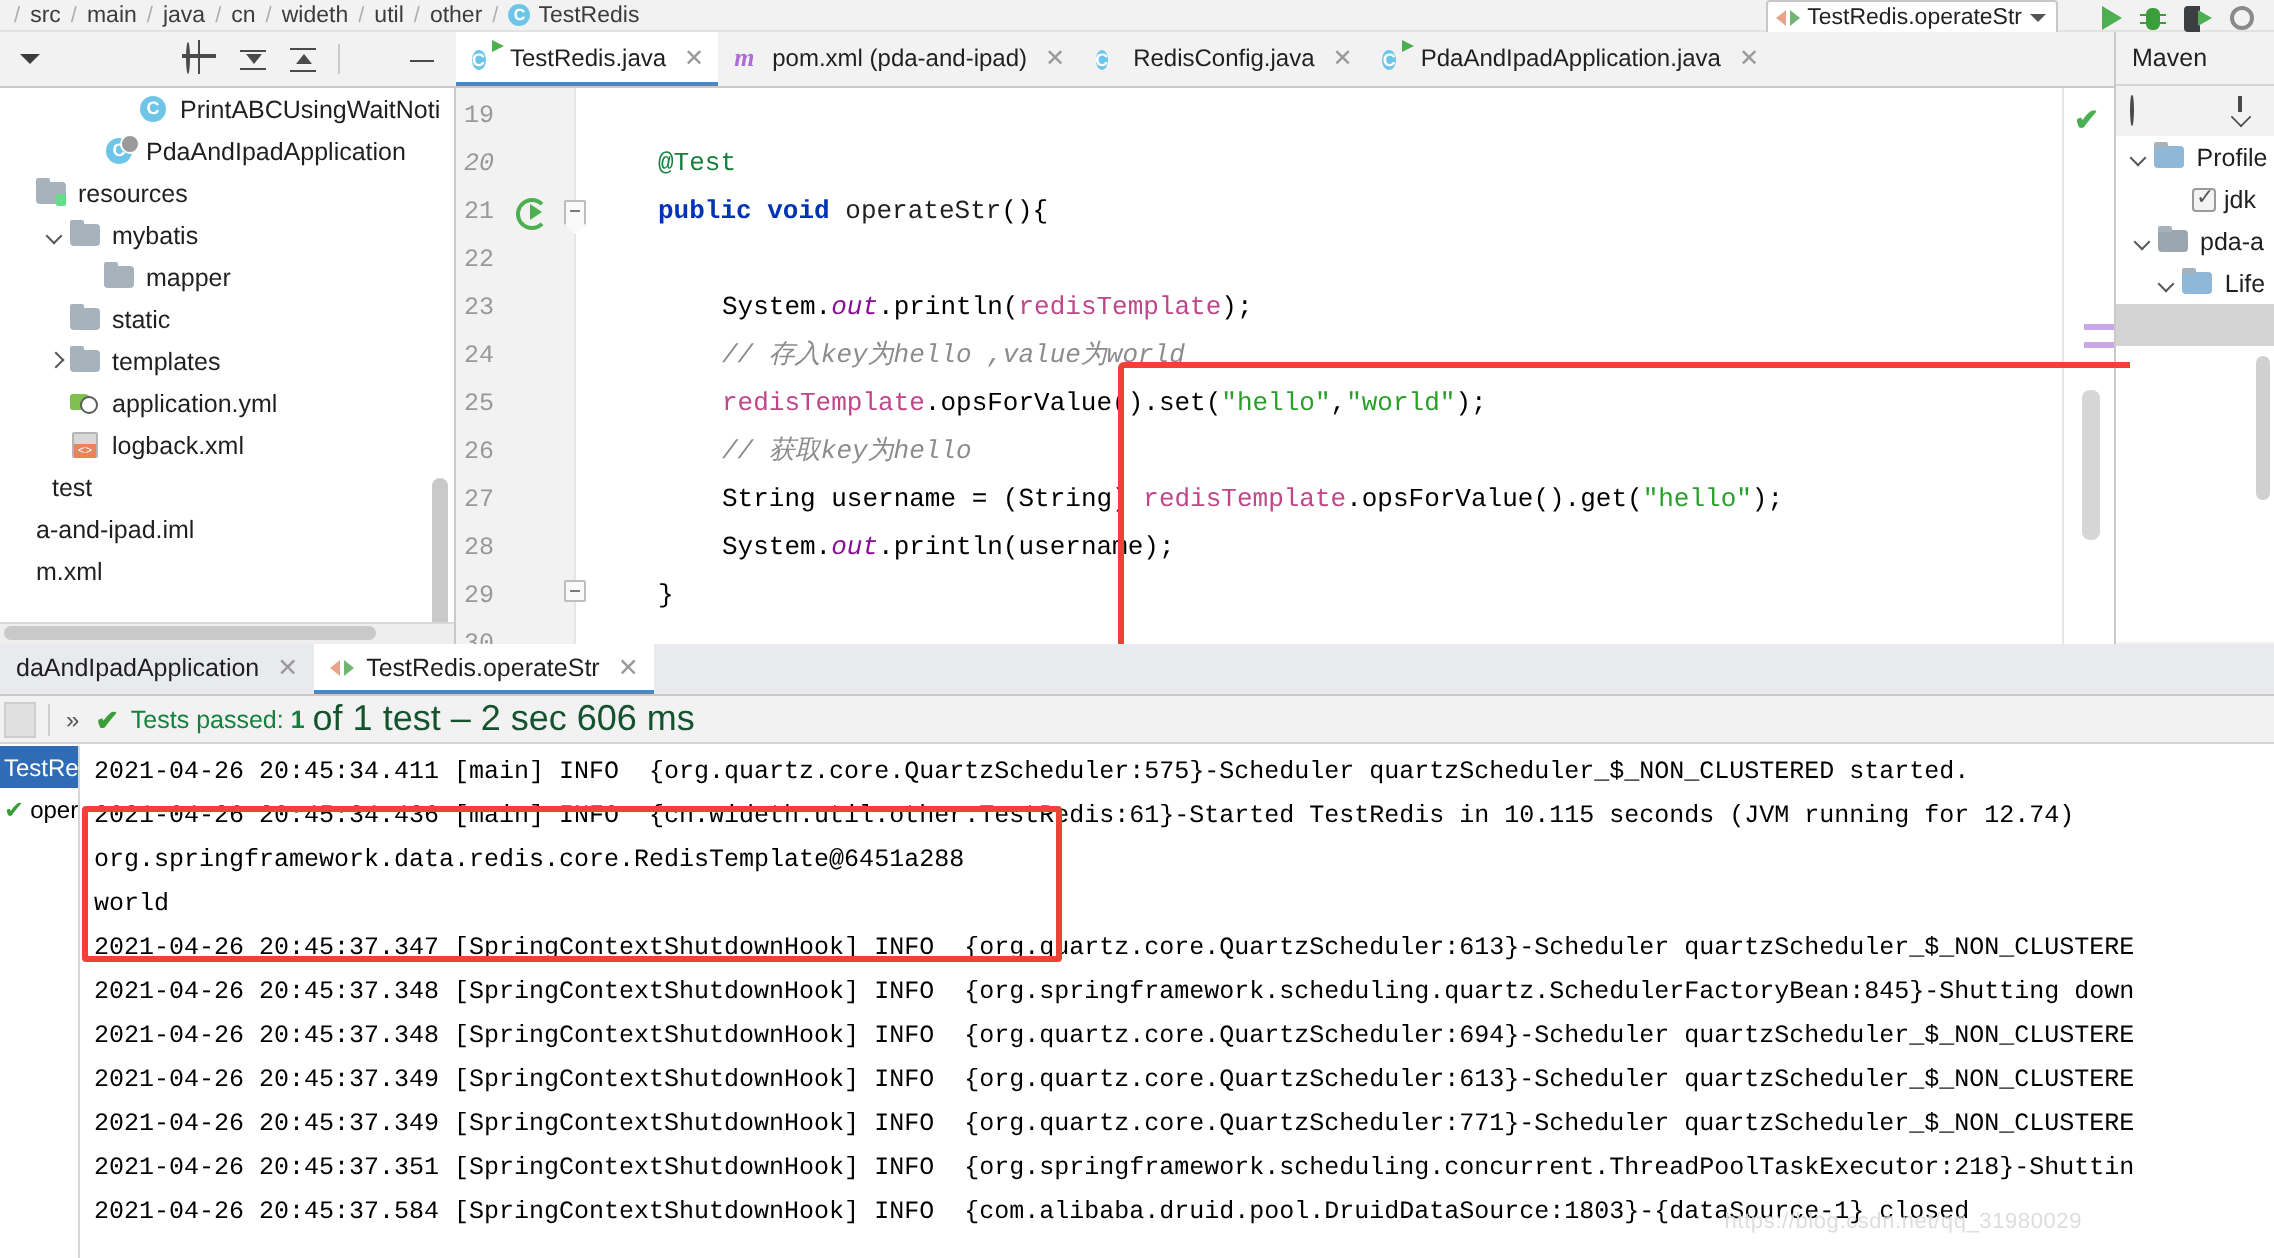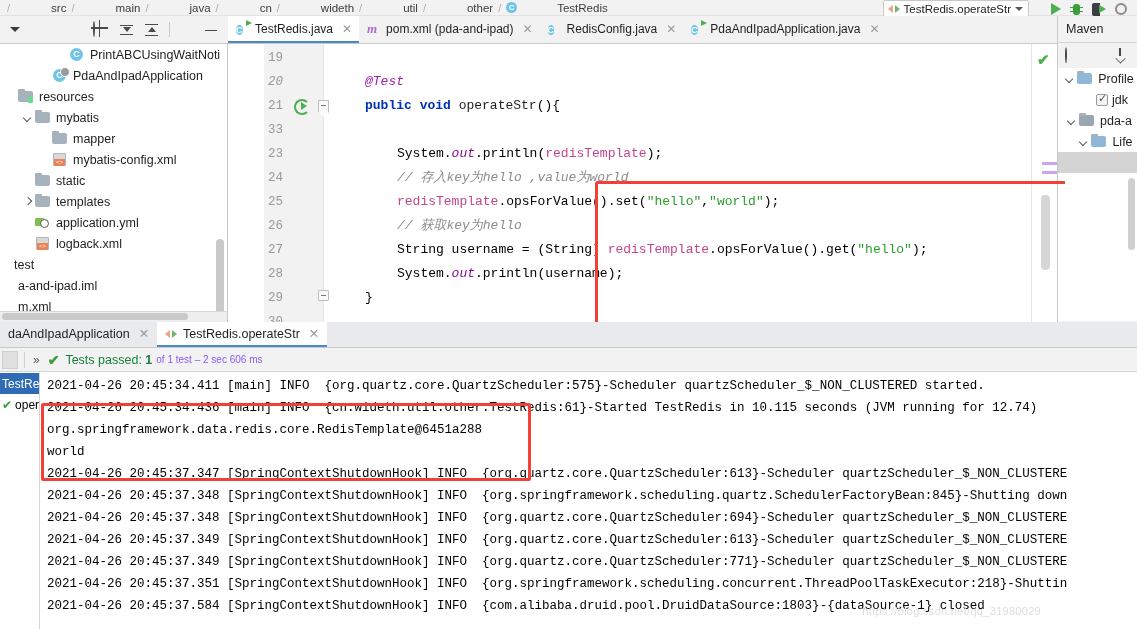--- a/index.html
+++ b/index.html
@@ -13,21 +13,21 @@
   }
   .app { position: relative; width: 1137px; height: 629px; }
 
   
   .breadcrumb-bar {
     position: absolute; left: 0; top: 0; width: 1137px; height: 16px;
     background: #f2f2f2; border-bottom: 1px solid #e2e2e2;
     display: flex; align-items: center; overflow: hidden;
   }
   .crumbs { display: flex; align-items: center; padding-left: 2px; }
-  .crumb { font-size: 11.5px; color: #3c3c3c; white-space: nowrap; margin-left: 36px; }
+  .crumb { font-size: 11.5px; color: #3c3c3c; white-space: nowrap; }
   .crumb-sep { color: #b0b0b0; margin: 0 5px; font-size: 11px; }
   .crumb-ico {
     display: inline-block; width: 11px; height: 11px; border-radius: 50%;
     background: #6fc5e8; color: #fff; font-size: 8px; line-height: 11px;
     text-align: center; font-weight: bold; margin-right: 4px;
     vertical-align: -1px;
   }
 
   
   .runconfig {
@@ -147,21 +147,21 @@
   .cico.gear:after { content:""; position:absolute; right:-4px; bottom:-2px; width:8px; height:8px; border-radius:50%; background:#9a9a9a; border:1.5px solid #fff; }
 
   
   .pp-vscroll { position:absolute; right:3px; top:195px; width:8px; height:78px; background:#c9c9c9; border-radius:4px; }
   .pp-hscroll-trough { position:absolute; left:0; bottom:0; right:0; height:11px; background:#eeeeee; border-top:1px solid #d8d8d8; }
   .pp-hscroll { position:absolute; left:2px; bottom:2px; width:186px; height:7px; background:#c9c9c9; border-radius:4px; }
 
   
   .editor {
     position: absolute; left: 228px; top: 44px; right: 72px; height: 278px;
-    background: #ffffff; overflow: hidden; margin-left: 36px;
+    background: #ffffff; overflow: hidden;
   }
   .gutter {
     position: absolute; left: 0; top: 0; width: 60px; height: 100%;
     background: #f2f2f2; border-right: 1px solid #e6e6e6;
   }
   .lnum {
     position: absolute; right: 40px; width: 30px; text-align: right;
     font-family: "Liberation Mono", monospace; font-size: 12.5px; color: #999; height: 24px; line-height: 24px;
   }
   .grun { position: absolute; left: 30px; width: 16px; height: 16px; }
@@ -173,21 +173,21 @@
   .gfold.flag:before { content:""; position:absolute; left:-1px; top:11px; width:11px; height:5px;
      background:#fafafa; clip-path: polygon(0 0, 100% 0, 50% 100%); border:0; }
 
   .code {
     position: absolute; left: 61px; top: 0; right: 0; height: 100%;
     font-family: "Liberation Mono", monospace; font-size: 13px; color: #000;
     white-space: pre;
   }
   .cline { position: absolute; left: 0; height: 24px; line-height: 24px; white-space: pre; }
   .k { color: #0033b3; font-weight: bold; }
-  .ann { color: #a21caf; font-style: italic; }
+  .ann { color: #15803d; }
   .mth { color: #1f1f1f; }
   .fld { color: #871094; font-style: italic; }
   .var { color: #c0468a; }
   .str { color: #2a9e2a; }
   .cmt { color: #8c8c8c; font-style: italic; }
 
   .redbox-code {
     position: absolute; left: 331px; top: 137px; width: 601px; height: 156px;
     border: 3px solid #ef4136; border-radius: 3px; pointer-events: none; z-index: 30;
   }
@@ -229,21 +229,21 @@
   .rtab.active { background: #ffffff; border-bottom: 2px solid #4a88c7; }
   .rtab .tclose { color: #9a9a9a; margin-left: 3px; }
 
   .run-toolbar { height: 24px; display: flex; align-items: center; background: #f2f2f2; border-bottom: 1px solid #d6d6d6; }
   .rt-btn { width: 16px; height: 18px; background: #e0e0e0; border: 1px solid #cfcfcf; margin-left: 2px; }
   .rt-div { width: 1px; height: 16px; background: #cfcfcf; margin: 0 8px 0 6px; }
   .chev2 { color: #555; font-size: 12px; margin-right: 8px; }
   .okc { color: #3a9e3a; font-size: 14px; font-weight: bold; margin-right: 6px; }
   .status-main { font-size: 12.5px; color: #15803d; }
   .status-main b { font-weight: bold; }
-  .status-dim { font-size: 10px; color: #8b5cf6; margin-left: 4px; }
+  .status-dim { font-size: 18px; color: #14532d; margin-left: 4px; }
 
   .run-body { position: absolute; left: 0; top: 51px; right: 0; bottom: 0; background: #ffffff; }
   .test-tree { position: absolute; left: 0; top: 0; width: 40px; bottom: 0; background: #ffffff; border-right: 1px solid #d6d6d6; overflow: hidden; }
   .tt-row { height: 21px; display: flex; align-items: center; font-size: 12px; white-space: nowrap; padding-left: 2px; }
   .tt-row.sel { background: #2f6cb5; color: #ffffff; }
   .tt-ok { color: #3a9e3a; font-size: 12px; margin-right: 3px; }
 
   .console {
     position: absolute; left: 41px; top: 0; right: 0; bottom: 0;
     background: #ffffff; overflow: hidden;
@@ -367,27 +367,20 @@
           </span>
           <span>mybatis</span>
         </div>
         <div class="trow" style="padding-left:38px">
           <span class="twist"></span>
           <span class="tico">
             <span class="folder"></span>
           </span>
           <span>mapper</span>
         </div>
-        <div class="trow" style="padding-left:38px">
-          <span class="twist"></span>
-          <span class="tico">
-            <span class="xmlico"></span>
-          </span>
-          <span>mybatis-config.xml</span>
-        </div>
         <div class="trow" style="padding-left:21px">
           <span class="twist"></span>
           <span class="tico">
             <span class="folder"></span>
           </span>
           <span>static</span>
         </div>
         <div class="trow" style="padding-left:21px">
           <span class="twist r"></span>
           <span class="tico">
@@ -402,21 +395,21 @@
           </span>
           <span>application.yml</span>
         </div>
         <div class="trow" style="padding-left:21px">
           <span class="twist"></span>
           <span class="tico">
             <span class="xmlico"></span>
           </span>
           <span>logback.xml</span>
         </div>
-        <div class="trow" style="padding-left:0">
+        <div class="trow" style="padding-left:12px">
           <span class="twist"></span>
           <span>test</span>
         </div>
         <div class="trow" style="padding-left:4px">
           <span class="twist"></span>
           <span>a-and-ipad.iml</span>
         </div>
         <div class="trow" style="padding-left:4px">
           <span class="twist"></span>
           <span>m.xml</span>
@@ -426,21 +419,21 @@
     <div class="pp-hscroll-trough">
       <div class="pp-hscroll"></div>
     </div>
   </div>
 
   <div class="editor">
     <div class="gutter">
       <div class="lnum" style="top:2px;">19</div>
       <div class="lnum" style="top:26px;font-style:italic;">20</div>
       <div class="lnum" style="top:50px;">21</div>
-      <div class="lnum" style="top:74px;">33</div>
+      <div class="lnum" style="top:74px;">22</div>
       <div class="lnum" style="top:98px;">23</div>
       <div class="lnum" style="top:122px;">24</div>
       <div class="lnum" style="top:146px;">25</div>
       <div class="lnum" style="top:170px;">26</div>
       <div class="lnum" style="top:194px;">27</div>
       <div class="lnum" style="top:218px;">28</div>
       <div class="lnum" style="top:242px;">29</div>
       <div class="lnum" style="top:266px;">30</div>
       <div class="grun" style="top:54px;"></div>
       <div class="gfold flag" style="top:56px;"></div>

